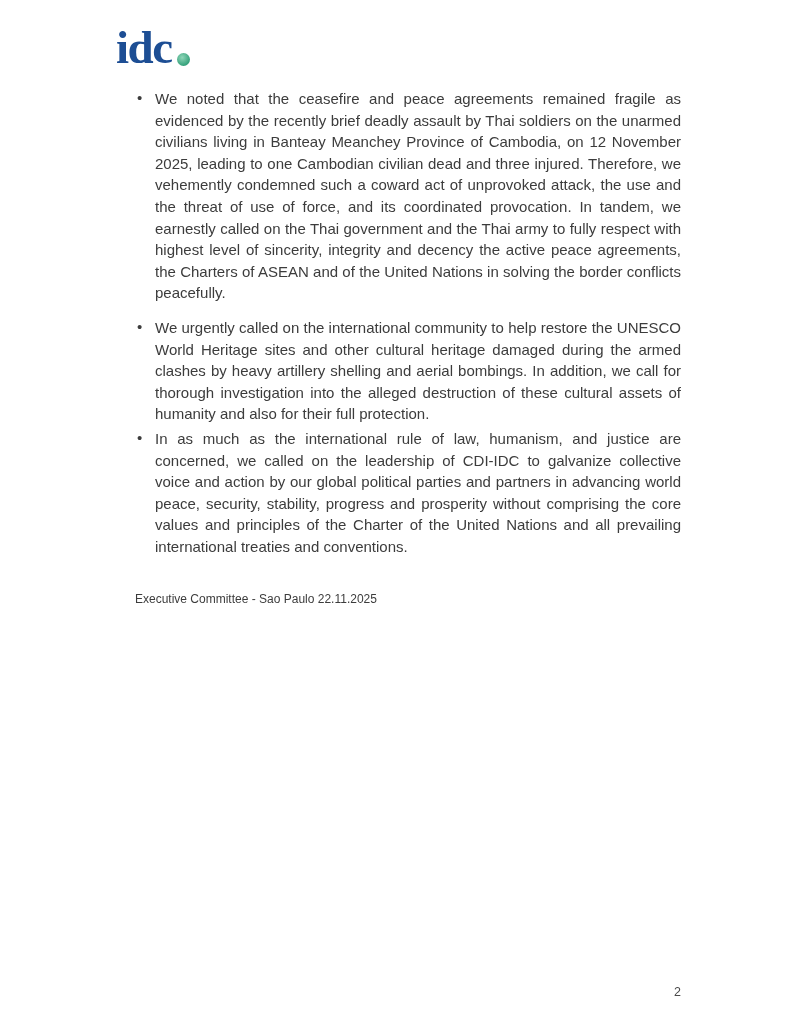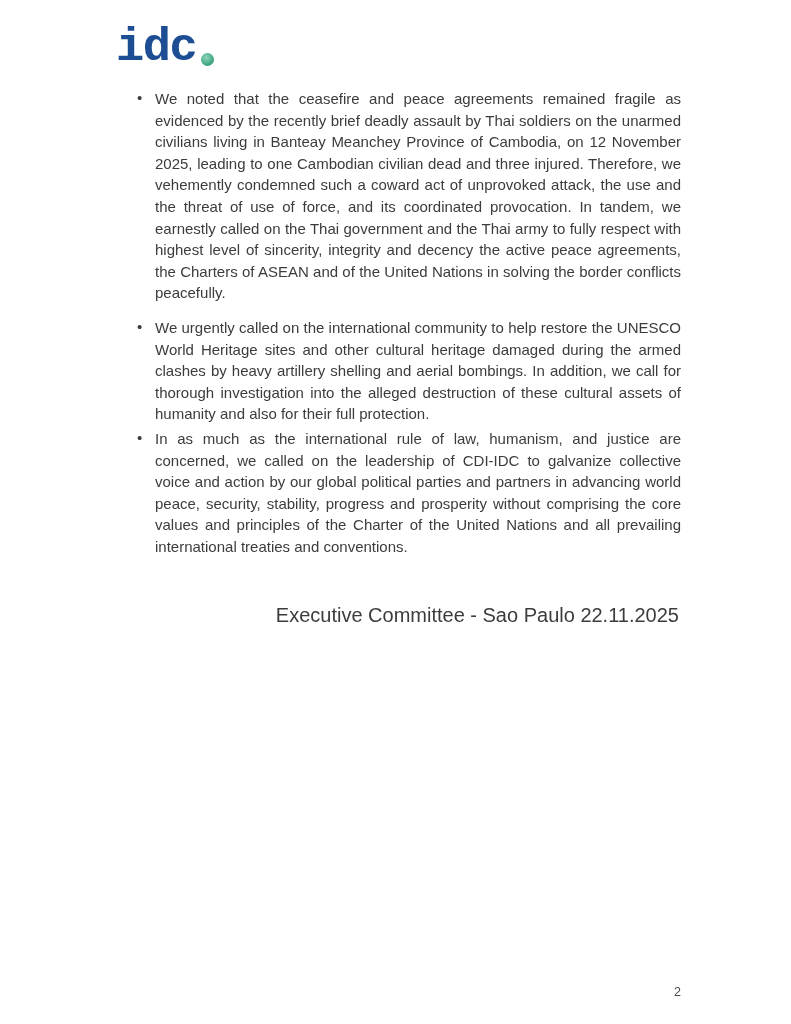--- a/index.html
+++ b/index.html
@@ -19,21 +19,21 @@
     font-family: "Liberation Sans", sans-serif;
     color: var(--body_text);
     overflow: hidden;
   }
   .logo {
     position: absolute;
     left: 116px;
     top: 22px;
     display: flex;
     align-items: baseline;
-    font-family: Liberation Mono, monospace;
+    font-family: Liberation Serif, serif;
     font-weight: 700;
     font-size: 47px;
     letter-spacing: -1.5px;
     color: var(--logo_blue);
     line-height: 1.1;
   }
   .logo .dot {
     width: 13px;
     height: 13px;
     border-radius: 50%;
@@ -60,23 +60,23 @@
   }
   ul.bullets li:nth-child(2) { margin-bottom: 3px; }
   ul.bullets li:last-child { margin-bottom: 0; }
   ul.bullets li .bullet-marker {
     position: absolute;
     left: 2px;
     top: -1px;
     font-size: 15px;
   }
   .signature {
-    margin-top: 47px;
-    font-size: 20px;
-    text-align: right;
+    margin-top: 35px;
+    font-size: 12px;
+    text-align: left;
     padding-right: 2px;
   }
   .page-number {
     position: absolute;
     right: 110px;
     top: 985px;
     font-size: 12.5px;
     color: #4a4a4a;
   }
 </style>

